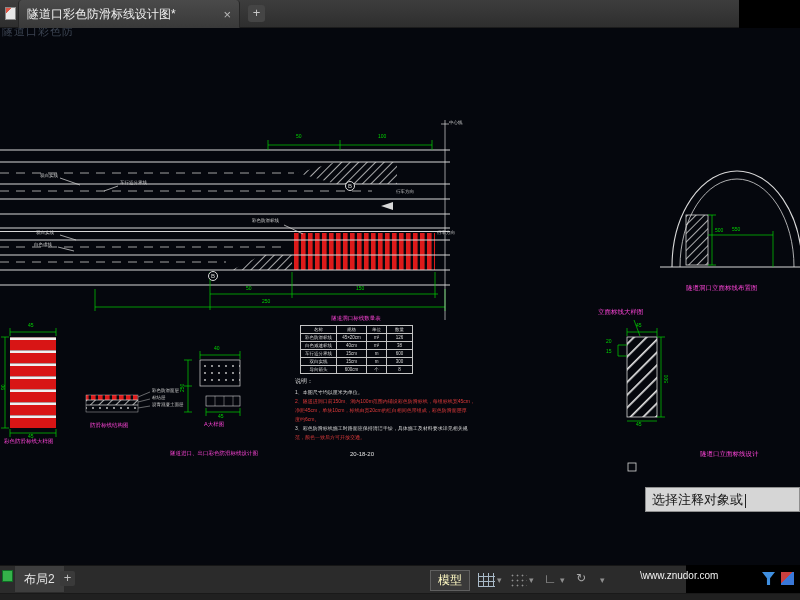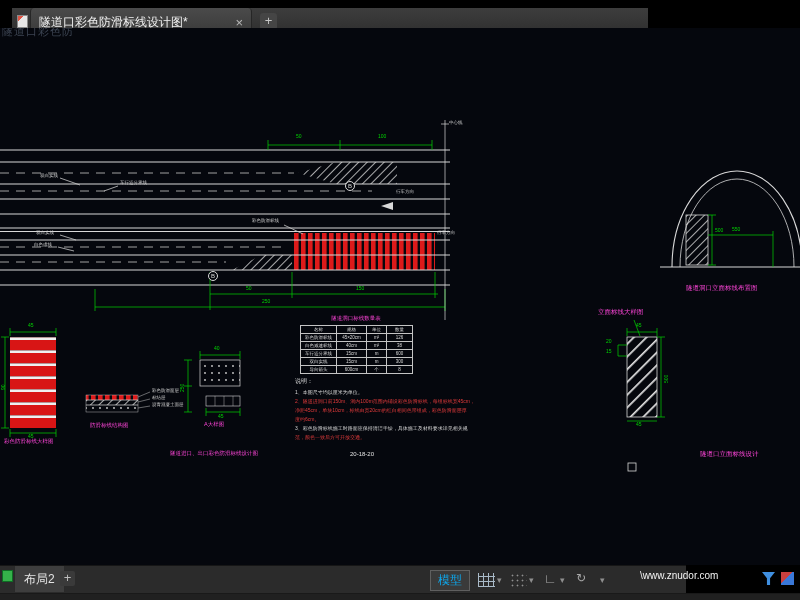--- a/index.html
+++ b/index.html
@@ -1,20 +1,20 @@
 <!DOCTYPE html>
 <html><head>
 <meta charset="utf-8">
 <style>
   *{margin:0;padding:0;box-sizing:border-box;}
   html,body{width:800px;height:600px;overflow:hidden;}
   body{position:relative;background:#000;font-family:"Liberation Sans","DejaVu Sans",sans-serif;}
 
   
-  .topbar{position:absolute;top:0;left:12px;width:636px;height:28px;background:linear-gradient(#3d3d3d,#2e2e2e);border-bottom:1px solid #1c1c1c;margin-top:8px;}
+  .topbar{position:absolute;top:0;left:0;width:739px;height:28px;background:linear-gradient(#3d3d3d,#2e2e2e);border-bottom:1px solid #1c1c1c;}
   .file-icon{position:absolute;left:5px;top:7px;width:11px;height:13px;background:linear-gradient(135deg,#e05545 0 4px,#e8e8e8 4px);border:1px solid #8a8a8a;}
   .doc-tab{position:absolute;left:18px;top:0;width:222px;height:28px;background:linear-gradient(#4a4a4a,#393939);border-left:1px solid #262626;border-right:1px solid #262626;border-radius:4px 4px 0 0;display:flex;align-items:center;padding:0 8px;gap:6px;}
   .doc-tab .title{color:#f0f0f0;font-size:12px;white-space:nowrap;overflow:hidden;flex:1;}
   .doc-tab .close{color:#b8b8b8;font-size:13px;}
   .newtab{position:absolute;left:248px;top:5px;width:17px;height:17px;background:#454545;border-radius:3px;color:#c8c8c8;font-size:13px;text-align:center;line-height:16px;}
 
   
   .canvas{position:absolute;top:28px;left:0;width:800px;height:537px;background:#05070d;overflow:hidden;}
   .canvas svg{position:absolute;top:0;left:0;}
   .ghost{position:absolute;left:2px;top:-4px;font-size:11px;color:#3c4452;letter-spacing:1px;white-space:nowrap;width:70px;overflow:hidden;}
@@ -40,21 +40,21 @@
 
   .cmdbox{position:absolute;left:645px;top:459px;width:155px;height:25px;background:#d6d6d6;border:1px solid #8f8f8f;color:#141414;font-size:13px;line-height:23px;padding-left:6px;}
   .cmdbox .caret{display:inline-block;width:1px;height:14px;background:#222;vertical-align:middle;margin-left:2px;}
 
   
   .bottombar{position:absolute;top:565px;left:0;width:686px;height:35px;background:#2b2b2b;border-top:1px solid #161616;}
   .bottombar::after{content:"";position:absolute;left:0;bottom:0;width:800px;height:6px;background:#202020;border-top:1px solid #191919;}
   .green-ind{position:absolute;left:2px;top:4px;width:11px;height:12px;background:#35b24a;border:1px solid #0e6e24;z-index:2;}
   .layout-tab{position:absolute;left:14px;top:0;height:26px;padding:0 9px;line-height:26px;font-size:12px;color:#e4e4e4;background:#3e3e3e;border-left:1px solid #2a2a2a;border-right:1px solid #2a2a2a;}
   .newlayout{position:absolute;left:60px;top:5px;width:15px;height:15px;color:#bdbdbd;font-size:13px;line-height:14px;text-align:center;background:#3a3a3a;border-radius:2px;}
-  .model-btn{position:absolute;left:430px;top:4px;width:40px;height:21px;background:#3a3a3a;border:1px solid #5f5f5f;color:#0ea5e9;font-size:12px;text-align:center;line-height:19px;}
+  .model-btn{position:absolute;left:430px;top:4px;width:40px;height:21px;background:#3a3a3a;border:1px solid #5f5f5f;color:#fef9c3;font-size:12px;text-align:center;line-height:19px;}
   .grid-ico{position:absolute;left:478px;top:7px;width:17px;height:14px;background-image:repeating-linear-gradient(0deg,#a9bac8 0 1px,transparent 1px 5px),repeating-linear-gradient(90deg,#a9bac8 0 1px,transparent 1px 5px);}
   .snap-ico{position:absolute;left:510px;top:7px;width:17px;height:14px;background-image:radial-gradient(#909090 0.8px,transparent 1.1px);background-size:5px 5px;}
   .caret-down{position:absolute;top:9px;color:#8f8f8f;font-size:9px;}
   .ortho-ico{position:absolute;left:544px;top:5px;color:#a8a8a8;font-size:13px;}
   .rotate-ico{position:absolute;left:576px;top:5px;color:#a8a8a8;font-size:12px;}
   .watermark{position:absolute;left:640px;top:4px;font-size:10px;color:rgba(255,255,255,.95);z-index:3;white-space:nowrap;}
   .funnel{position:absolute;left:762px;top:6px;width:13px;height:13px;background:#3f8fe0;clip-path:polygon(0 0,100% 0,62% 48%,62% 100%,38% 100%,38% 48%);}
   .corner-ico{position:absolute;left:781px;top:6px;width:13px;height:13px;background:linear-gradient(135deg,#c84040 0 45%,#3a78d8 45% 100%);}
 </style>
 </head>
@@ -320,20 +320,23 @@
   <span class="lbl g5" style="left:636px;top:295px;">45</span>
   <span class="lbl g5 rot" style="left:664px;top:355px;">500</span>
   <span class="lbl g5" style="left:606px;top:311px;">20</span>
   <span class="lbl g5" style="left:606px;top:321px;">15</span>
   <span class="lbl g5" style="left:636px;top:394px;">45</span>
 
   <span class="lbl m55" style="left:170px;top:423px;">隧道进口、出口彩色防滑标线设计图</span>
   <span class="lbl w6" style="left:350px;top:423px;">20-18-20</span>
   <span class="lbl m6" style="left:700px;top:423px;">隧道口立面标线设计</span>
 
+  <div class="cmdbox">
+    <span>选择注释对象或</span><span class="caret"></span>
+  </div>
 </div>
 
 <div class="bottombar">
   <div class="green-ind"></div>
   <div class="layout-tab">
     <span>布局2</span>
   </div>
   <div class="newlayout">+</div>
 
   <div class="model-btn">模型</div>

